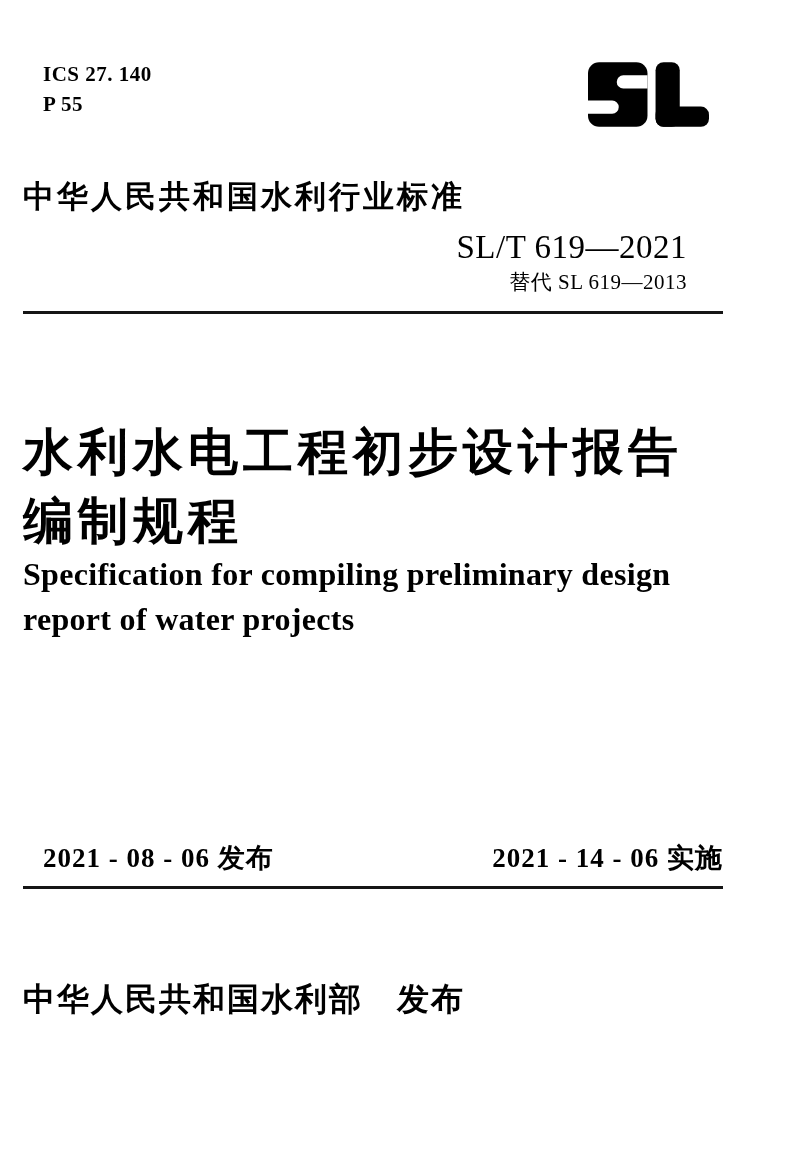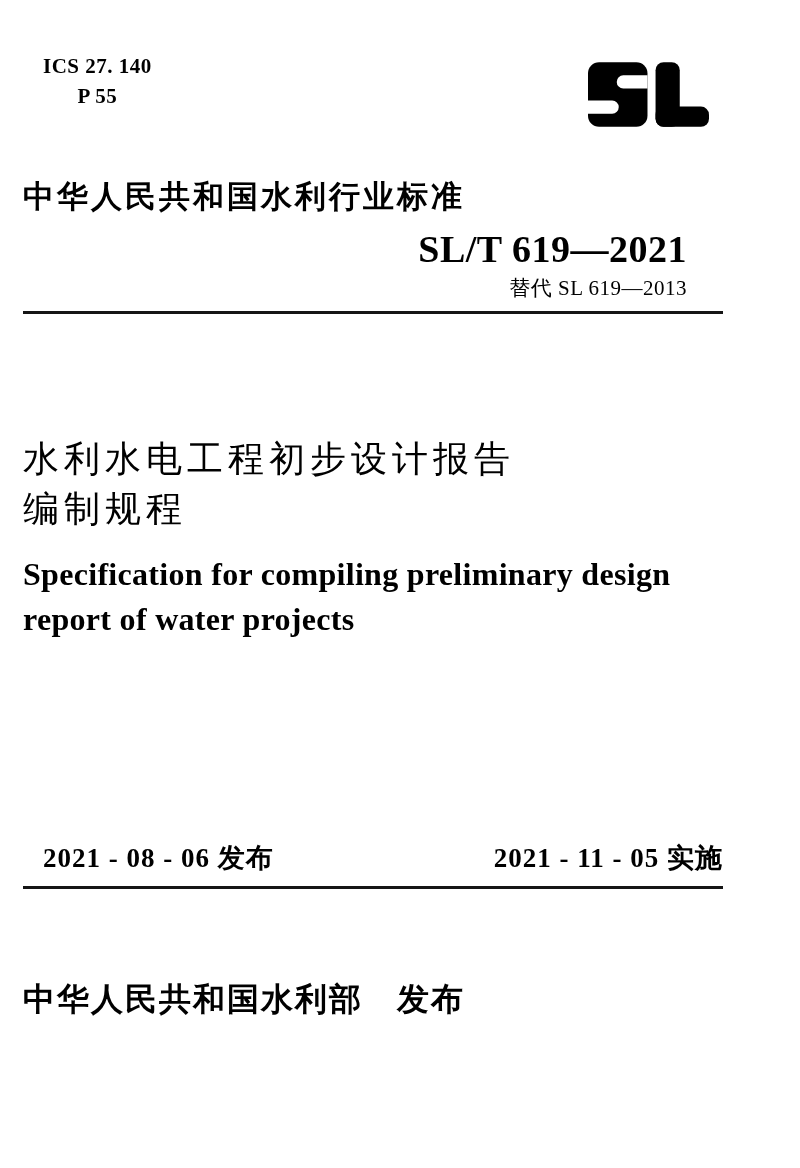--- a/index.html
+++ b/index.html
@@ -14,27 +14,26 @@
     margin: 0 auto;
     background: #ffffff;
     color: #000000;
     font-family: "Liberation Serif", serif;
     overflow: hidden;
   }
   
   .ics-block {
     position: absolute;
     left: 43px;
-    top: 52px;
+    top: 60px;
     font-family: "Liberation Serif", serif;
     font-weight: bold;
     font-size: 21px;
     line-height: 1.42;
     letter-spacing: 0.5px;
-    text-align: center;
   }
   
   .sl-logo {
     position: absolute;
     left: 588px;
     top: 62px;
     width: 121px;
     height: 65px;
   }
   .sl-logo svg { display: block; width: 100%; height: 100%; }
@@ -53,22 +52,22 @@
     letter-spacing: 3px;
   }
   .std-number-block {
     position: absolute;
     right: 113px;
     top: 229px;
     text-align: right;
   }
   .std-number {
     font-family: "Liberation Serif", serif;
-    font-weight: bold;
-    font-size: 38px;
+    font-weight: normal;
+    font-size: 33px;
     letter-spacing: 0.5px;
     line-height: 1.1;
   }
   .std-replaces {
     margin-top: 6px;
     font-family: Liberation Serif, serif;
     font-weight: normal;
     font-size: 21px;
     letter-spacing: 0.5px;
     line-height: 1.1;
@@ -76,24 +75,24 @@
   .rule {
     position: absolute;
     left: 23px;
     width: 700px;
     height: 3px;
     background: #151515;
   }
   .rule-top { top: 311px; }
   .rule-bottom { top: 886px; }
   .title-cn {
-    top: 434px;
+    top: 418px;
     font-family: "Liberation Sans", sans-serif;
-    font-weight: normal;
-    font-size: 36px;
+    font-weight: bold;
+    font-size: 50px;
     line-height: 1.38;
     letter-spacing: 5px;
   }
   .title-en {
     top: 518px;
     font-family: "Liberation Serif", serif;
     font-weight: bold;
     font-size: 32px;
     line-height: 1.4;
     letter-spacing: 0.3px;
@@ -160,20 +159,20 @@
     <div>编制规程</div>
   </div>
 
   <div class="content-col title-en">
     <div>Specification for compiling preliminary design</div>
     <div>report of water projects</div>
   </div>
 
   <div class="dates-row">
     <span>2021 - 08 - 06 发布</span>
-    <span>2021 - 11 - 05 实施</span>
+    <span>2021 - 14 - 06 实施</span>
   </div>
 
   <div class="rule rule-bottom"></div>
 
   <div class="content-col publisher">中华人民共和国水利部　发布</div>
 
 </div>
 
 </body></html>

